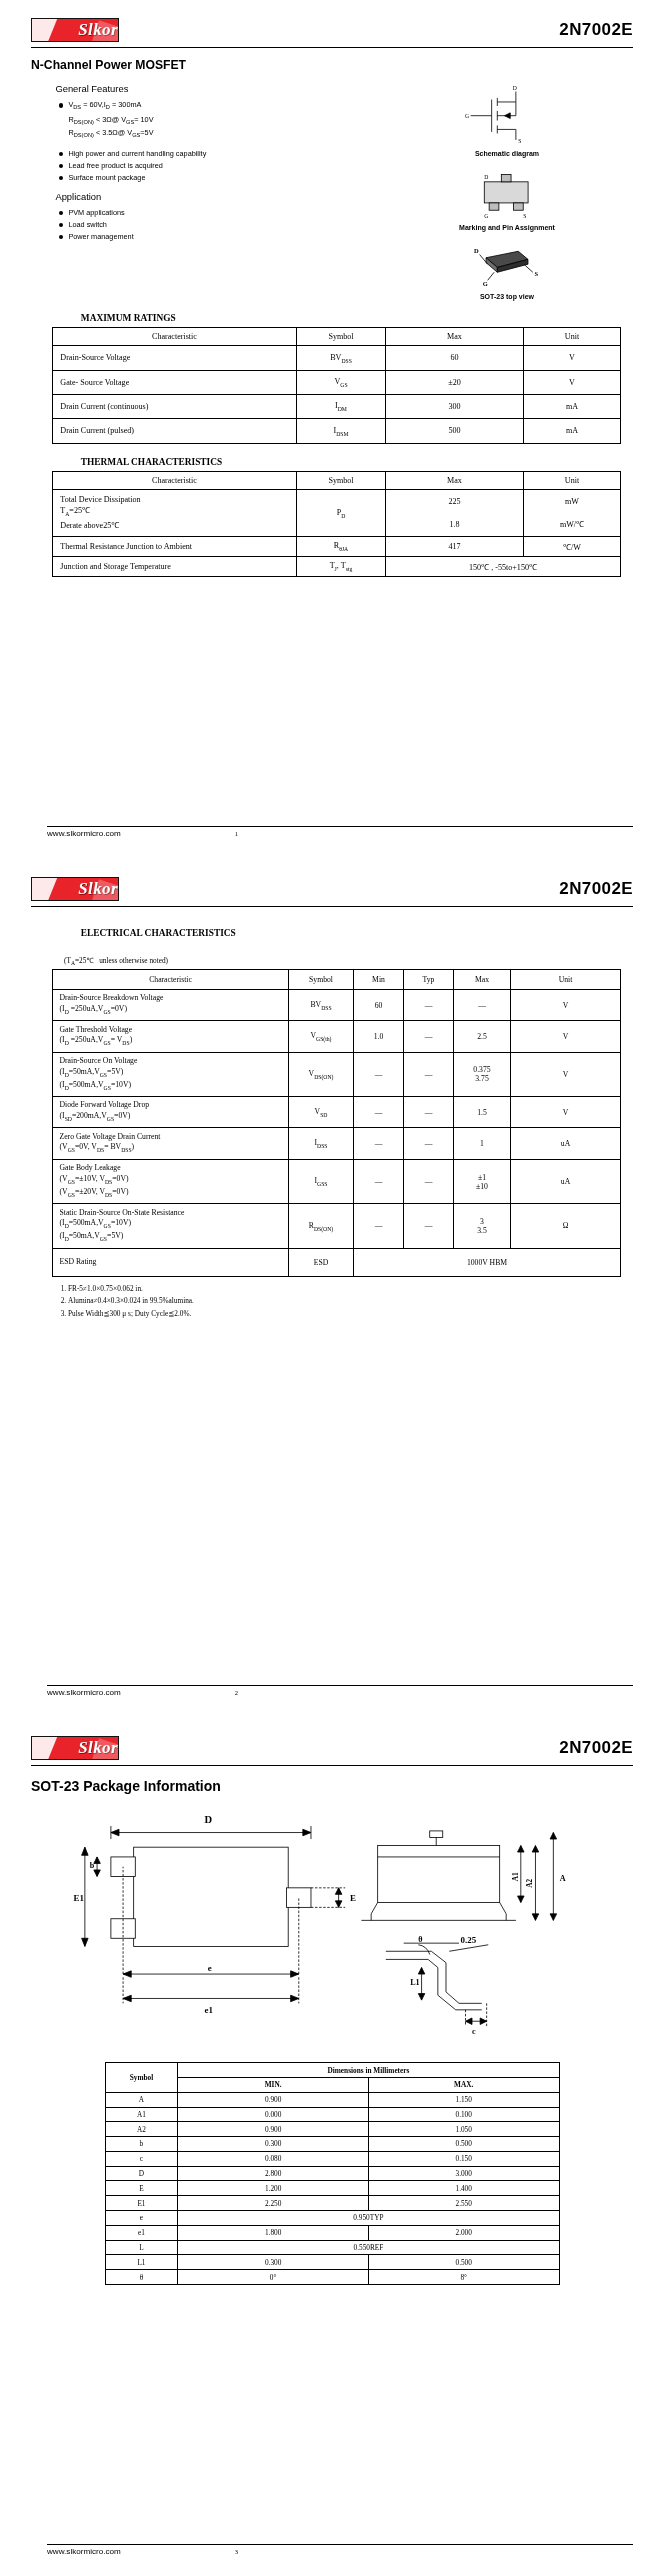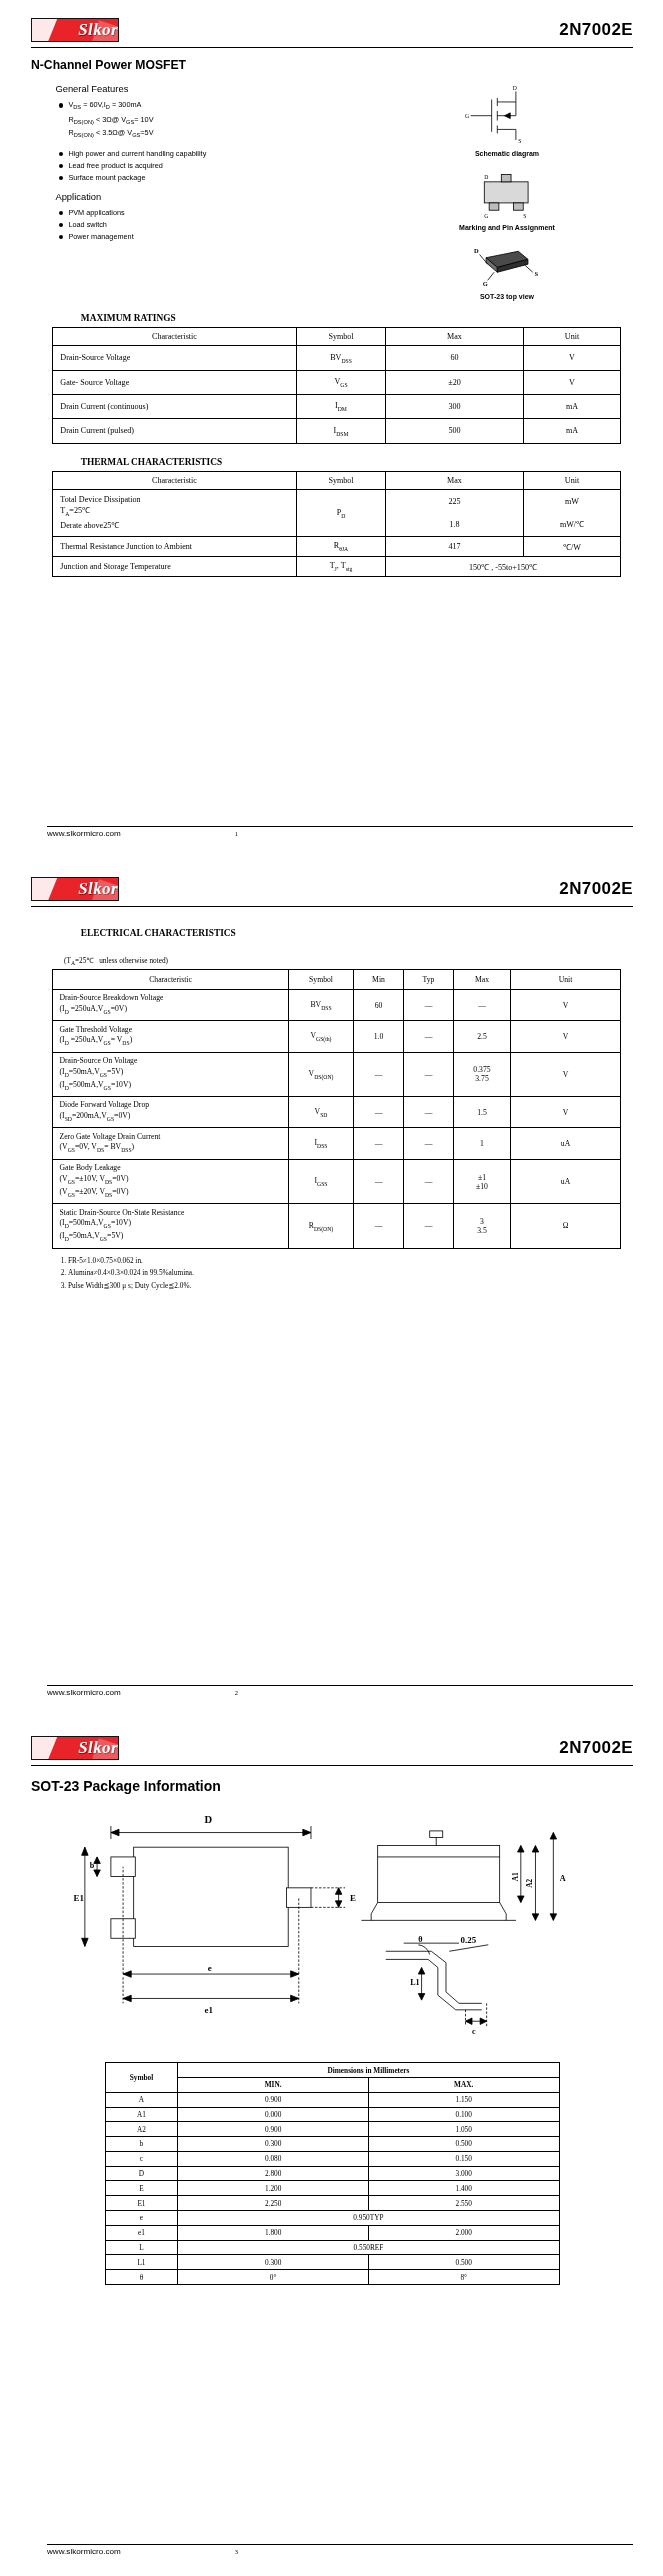--- a/index.html
+++ b/index.html
@@ -500,20 +500,25 @@
 
     <tr>
       <td class="l">Static Drain-Source On-State Resistance<br>(I<sub>D</sub>=500mA,V<sub>GS</sub>=10V)<br>(I<sub>D</sub>=50mA,V<sub>GS</sub>=5V)</td>
       <td>R<sub>DS(ON)</sub></td>
       <td>—</td>
       <td>—</td>
       <td>3<br>3.5</td>
       <td>Ω</td>
     </tr>
 
+    <tr>
+      <td class="l" style="height:28px">ESD Rating</td>
+      <td>ESD</td>
+      <td colspan="4">1000V HBM</td>
+    </tr>
   </tbody>
     </table>
 
   <ol class="notes">
     <li>FR-5≠1.0×0.75×0.062 in.</li>
     <li>Alumina≠0.4×0.3×0.024 in 99.5%alumina.</li>
     <li>Pulse Width≦300 μ s; Duty Cycle≦2.0%.</li>
   </ol>
 
   <div class="footer">

